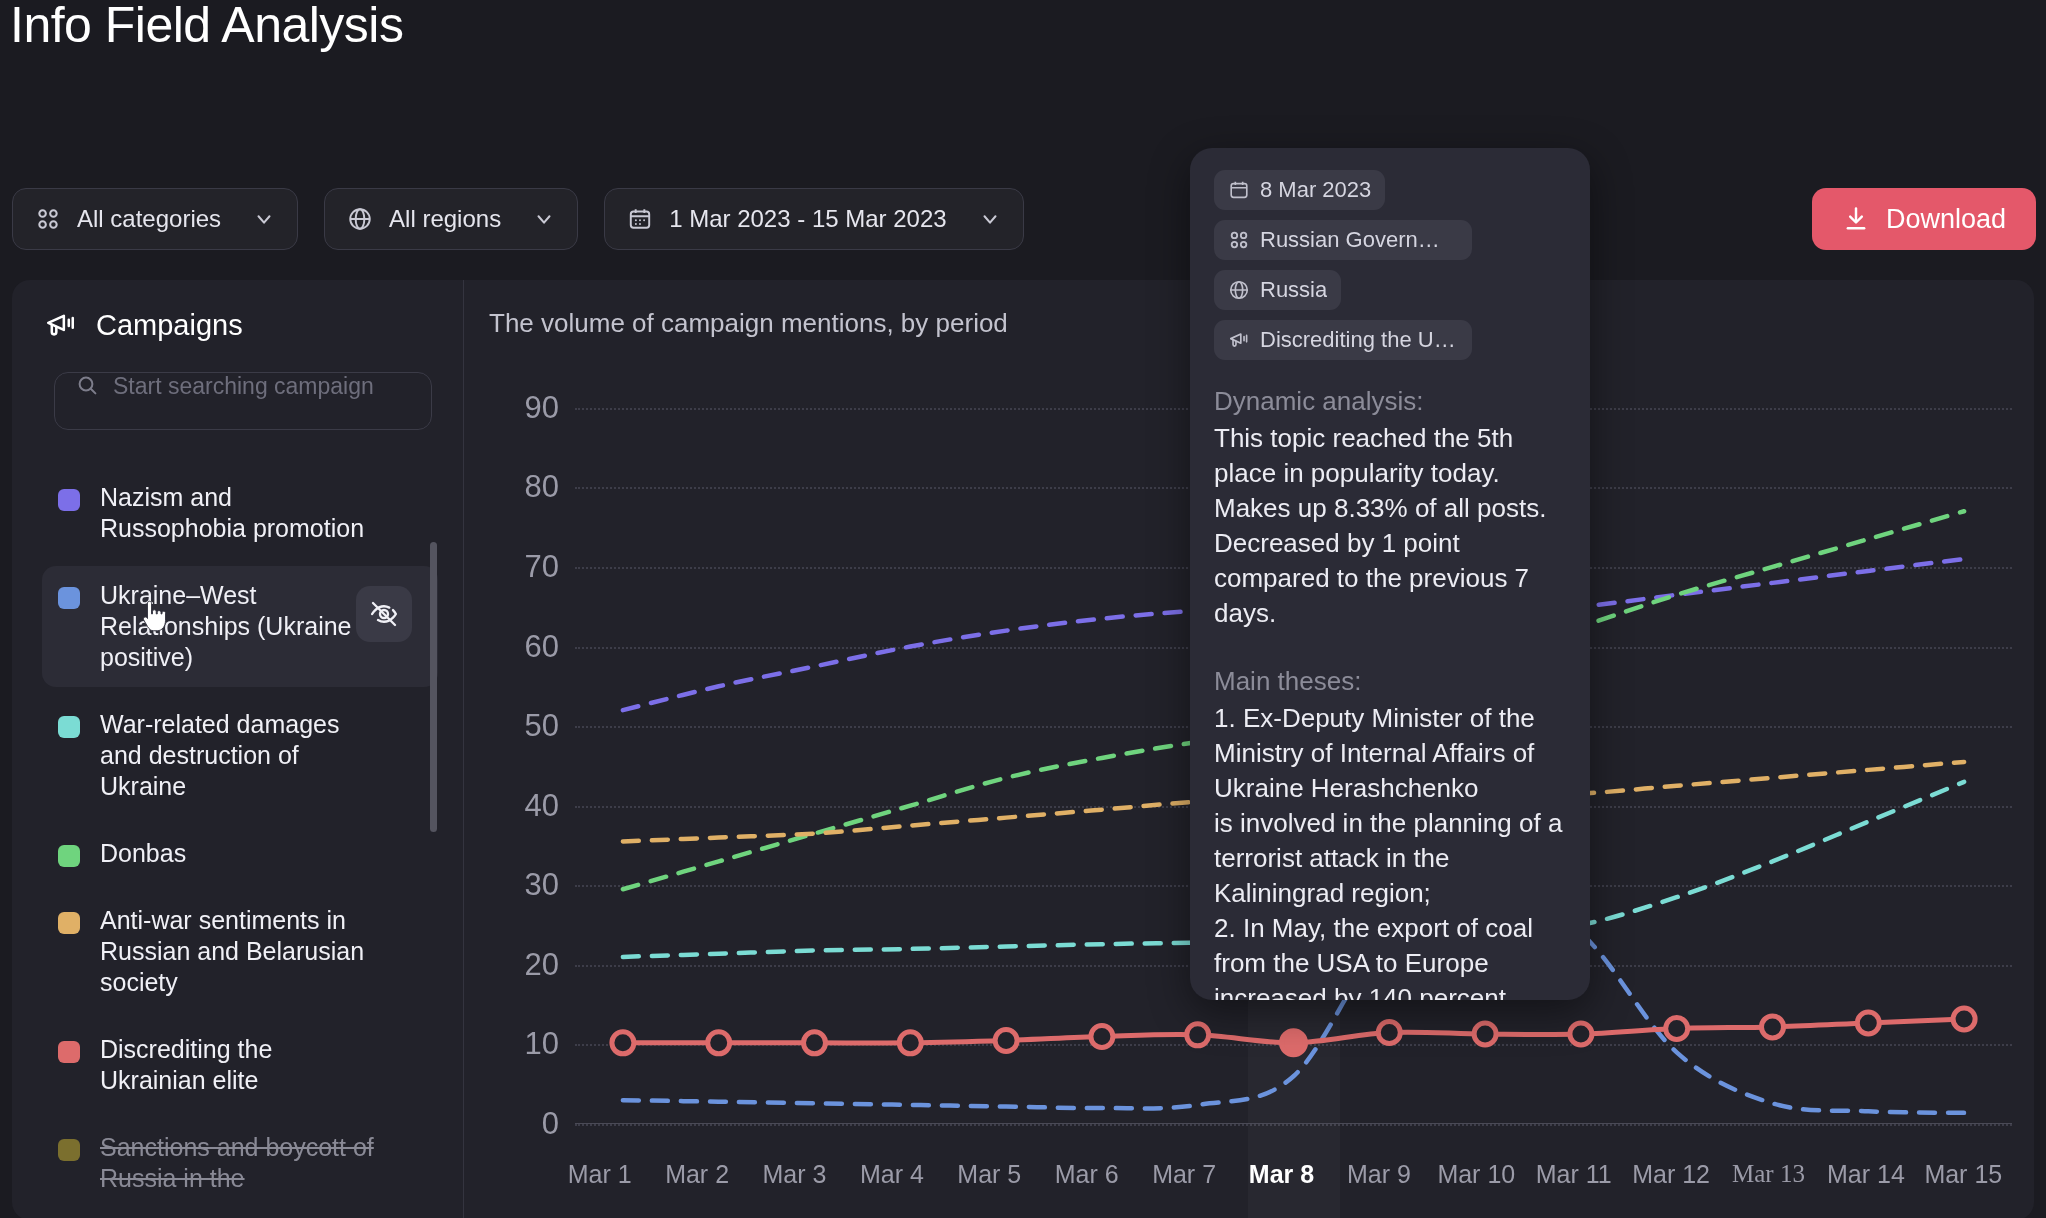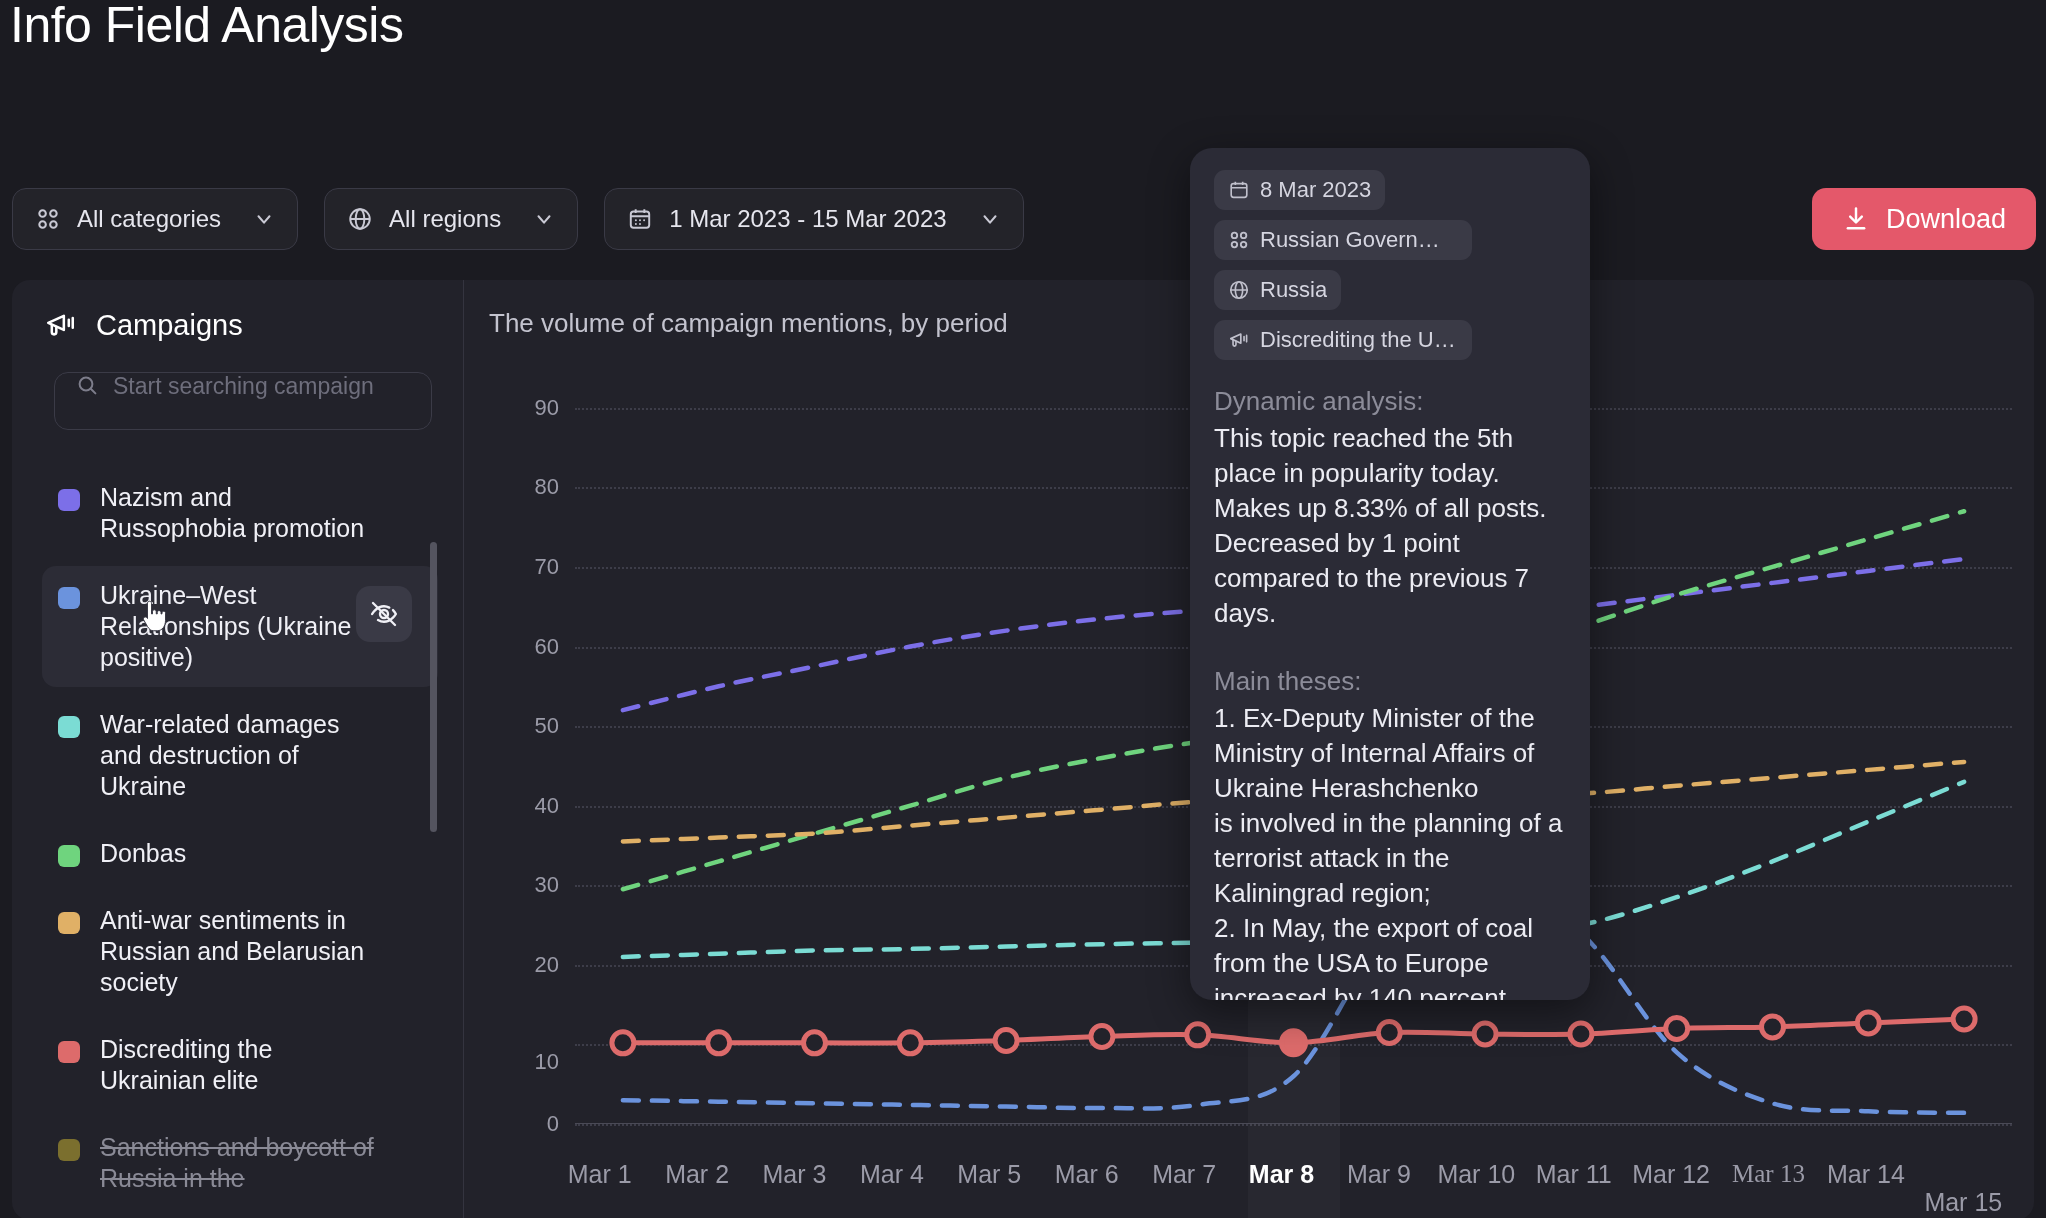--- a/index.html
+++ b/index.html
@@ -112,21 +112,21 @@
   .chart-title {
     position: absolute; left: 24px; top: 28px;
     font-size: 26px; color: #c3c3ce;
   }
   .plot {
     position: absolute; left: 24px; top: 88px; right: 0px; bottom: 96px;
   }
   .y-labels { position: absolute; left: 0; top: 0; width: 70px; height: 100%; }
   .y-labels span {
     position: absolute; right: 0; transform: translateY(-50%);
-    font-size: 22px; color: #9b9ba8;
+    font-size: 31px; color: #9b9ba8;
   }
   .grid-area {
     position: absolute; left: 86px; top: 0; right: 22px; bottom: 0;
   }
   .gridline {
     position: absolute; left: 0; right: 0; height: 0;
     border-top: 2px dotted #3d3d49;
   }
   .axis-base {
     position: absolute; left: 0; right: 0; bottom: 0; height: 1px; background: #4a4a56;
@@ -308,21 +308,21 @@
       <div class="list-scrollbar">
           <i></i>
         </div>
     </div>
 
     <div class="chart-wrap">
       <div class="chart-title">The volume of campaign mentions, by period</div>
       <div class="plot">
         <div class="y-labels" id="yLabels">
             <span style="top: 100%;">0</span>
-            <span style="top: 89.4737%; margin-top: 18px;">10</span>
+            <span style="top: 89.4737%;">10</span>
             <span style="top: 78.9474%;">20</span>
             <span style="top: 68.4211%;">30</span>
             <span style="top: 57.8947%;">40</span>
             <span style="top: 47.3684%;">50</span>
             <span style="top: 36.8421%;">60</span>
             <span style="top: 26.3158%;">70</span>
             <span style="top: 15.7895%;">80</span>
             <span style="top: 5.26316%;">90</span>
           </div>
         <div class="grid-area" id="gridArea">
@@ -371,21 +371,21 @@
           <span style="left: 30%;">Mar 5</span>
           <span style="left: 36.6667%;">Mar 6</span>
           <span style="left: 43.3333%;">Mar 7</span>
           <span class="sel" style="left: 50%;">Mar 8</span>
           <span style="left: 56.6667%;">Mar 9</span>
           <span style="left: 63.3333%;">Mar 10</span>
           <span style="left: 70%;">Mar 11</span>
           <span style="left: 76.6667%;">Mar 12</span>
           <span style="left: 83.3333%; font-family: Liberation Serif, serif;">Mar 13</span>
           <span style="left: 90%;">Mar 14</span>
-          <span style="left: 96.6667%; margin-top: 28px;">Mar 15</span>
+          <span style="left: 96.6667%;">Mar 15</span>
         </div>
     </div>
   </div>
 
   <div class="tooltip">
     <div class="tt-chips">
       <div class="tt-chip">
         <span class="ico">
           <svg width="22" height="22" viewBox="0 0 24 24" fill="none" stroke="#c0c0cc" stroke-width="1.8">
             <rect x="3.5" y="5" width="17" height="15" rx="2.5"></rect>

